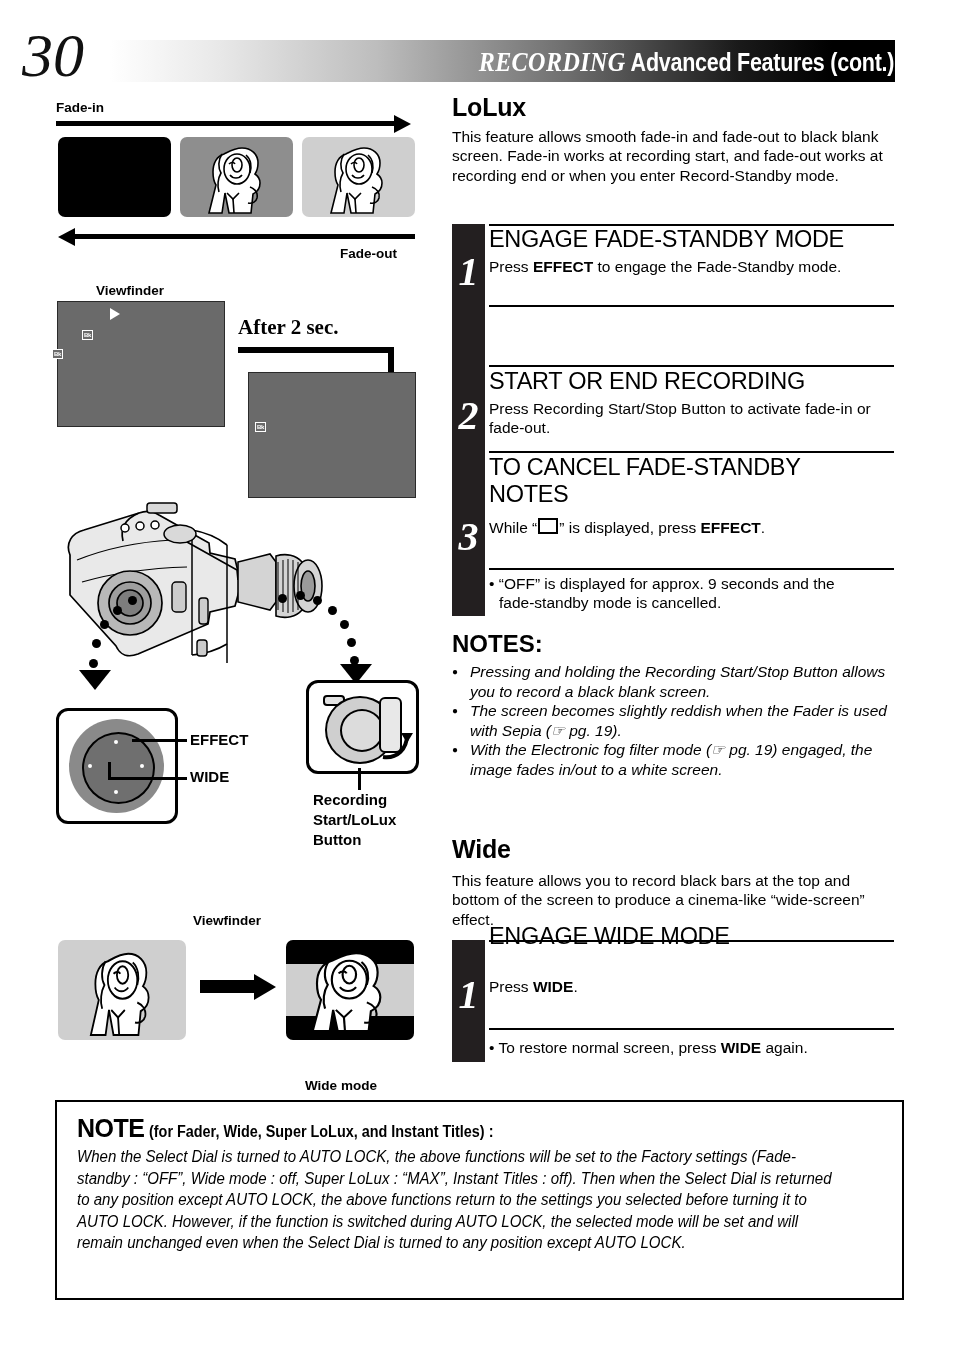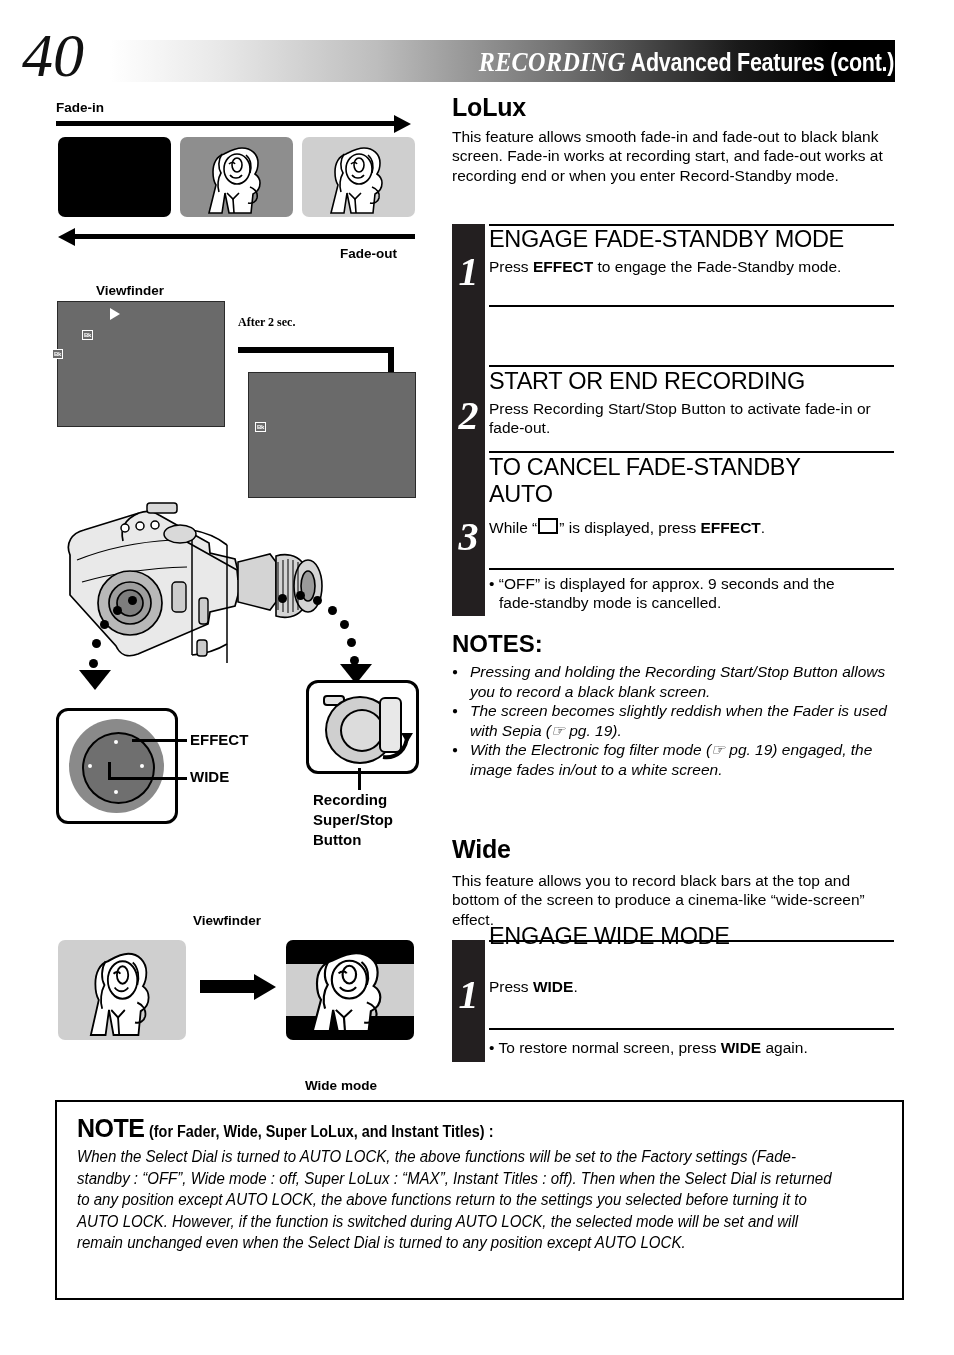--- a/index.html
+++ b/index.html
@@ -23,21 +23,21 @@
   }
   .hdr-text .rec{font-family:"Liberation Serif",serif;font-style:italic;font-weight:bold;font-size:28px;letter-spacing:0.5px;}
   .pagenum{
     position:absolute;left:22px;top:24px;
     font-family:"Liberation Serif",serif;font-style:italic;font-weight:normal;
     font-size:62px;line-height:62px;color:#111;
   }
 
   
   .lbl-bold{font-weight:bold;font-size:13.5px;}
-  .lbl-serif{font-family:"Liberation Serif",serif;font-weight:bold;font-size:12px;text-align:right;}
+  .lbl-serif{font-family:"Liberation Serif",serif;font-weight:bold;font-size:21px;text-align:right;}
 
   #fadein-label{position:absolute;left:56px;top:100px;}
   #fadeout-label{position:absolute;left:340px;top:246px;}
   #viewfinder-label-1{position:absolute;left:96px;top:283px;}
   #after2sec-label{position:absolute;left:238px;top:315px;}
   #viewfinder-label-2{position:absolute;left:193px;top:913px;}
   #widemode-label{position:absolute;left:305px;top:1055px;margin-top:23px;}
 
   .arrow-line{position:absolute;background:#000;height:5px;}
   .arrow-head-r{position:absolute;width:0;height:0;border-top:9px solid transparent;border-bottom:9px solid transparent;border-left:17px solid #000;}
@@ -98,21 +98,21 @@
     font-style:italic;font-size:16px;line-height:21.5px;
     transform:scaleX(0.94);transform-origin:left top;
   }
 </style>
 </head>
 <body>
 
 <div class="page">
 
   <div class="hdr-bar"></div>
-  <div class="pagenum">40</div>
+  <div class="pagenum">30</div>
   <div class="hdr-text"><span class="rec">RECORDING</span> <span>Advanced Features (cont.)</span></div>
 
   <div class="lbl-bold" id="fadein-label">Fade-in</div>
   <div class="arrow-line" style="left:56px;top:121px;width:340px;"></div>
   <div class="arrow-head-r" style="left:394px;top:115px;"></div>
 
   <div class="panel black" style="left:58px;top:137px;width:113px;height:80px;"></div>
 
   <div class="panel mid" style="left:180px;top:137px;width:113px;height:80px;">
     <svg width="113" height="80" viewBox="0 0 113 80">
@@ -245,21 +245,21 @@
     <div class="dial-inner" style="left:31px;top:26px;width:40px;height:39px;background:#dcdcdc;"></div>
     <div style="position:absolute;left:70px;top:14px;width:19px;height:52px;border:2px solid #000;border-radius:6px;background:#e8e8e8;"></div>
     <svg style="position:absolute;left:64px;top:22px;" width="40" height="60" viewBox="0 0 40 60">
       <path d="M10 52c14 2 24-8 24-22" fill="none" stroke="#000" stroke-width="4"></path>
       <path d="M34 30l-6 10h12z" fill="#000" transform="rotate(180 34 34)"></path>
     </svg>
   </div>
   <div class="lead-v" style="left:358px;top:768px;height:22px;"></div>
   <div style="position:absolute;left:313px;top:790px;font-weight:bold;font-size:15px;line-height:20px;">
     <div>Recording</div>
-    <div>Super/Stop</div>
+    <div>Start/LoLux</div>
     <div>Button</div>
   </div>
 
   <div class="lbl-bold" id="viewfinder-label-2">Viewfinder</div>
 
   <div class="panel light" style="left:58px;top:940px;width:128px;height:100px;">
     <svg width="128" height="100" viewBox="0 0 113 80" preserveAspectRatio="none">
       <g fill="#fff" stroke="#000" stroke-width="1.6">
         <path d="M44 17c-7 2-11 9-11 18 0 6 1 10 3 13l-7 28h13l3-20 4 20h22l2-19c4-2 7-6 7-11 0-4-2-7-5-9 2-3 3-7 3-11 0-9-7-15-16-15-7 0-12 3-18 6z"></path>
         <ellipse cx="57" cy="32" rx="13" ry="15"></ellipse>
@@ -310,21 +310,21 @@
   <div class="rule thin" style="top:305px;"></div>
 
   <div class="rule" style="top:365px;"></div>
   <div class="stepnum" style="top:396px;">2</div>
   <div class="step-head" style="top:369px;">START OR END RECORDING</div>
   <div class="step-body" style="top:399px;">Press Recording Start/Stop Button to activate fade-in or fade-out.</div>
 
   <div class="rule" style="top:451px;"></div>
   <div class="stepnum" style="top:517px;">3</div>
   <div class="step-head" style="top:455px;">TO CANCEL FADE-STANDBY</div>
-  <div class="step-head" style="top:482px;">AUTO</div>
+  <div class="step-head" style="top:482px;">NOTES</div>
   <div class="step-body" style="top:518px;"><span>While “</span><span class="fbox"></span><span>” is displayed, press </span><b>EFFECT</b><span>.</span></div>
   <div class="rule thin" style="top:568px;"></div>
   <div class="step-note" style="top:574px;">
     <span>• “OFF” is displayed for approx. 9 seconds and the</span><br>
     <span style="margin-left:10px;margin-top:44px;">fade-standby mode is cancelled.</span>
   </div>
 
   <div class="notes-h" style="top:630px;">NOTES:</div>
   <div class="notes-list" style="top:662px;">
     <div class="li">Pressing and holding the Recording Start/Stop Button allows you to record a black blank screen.</div>

